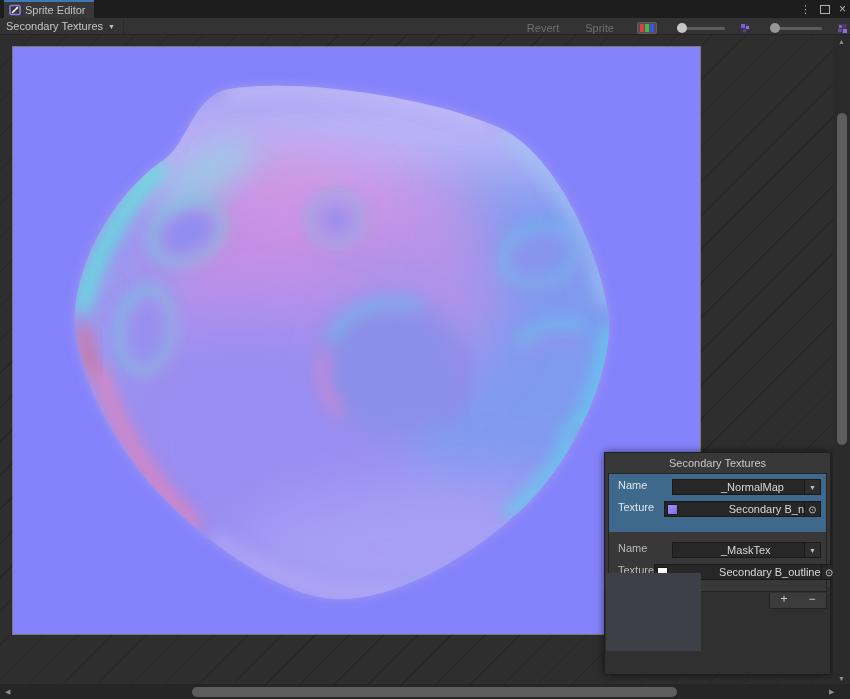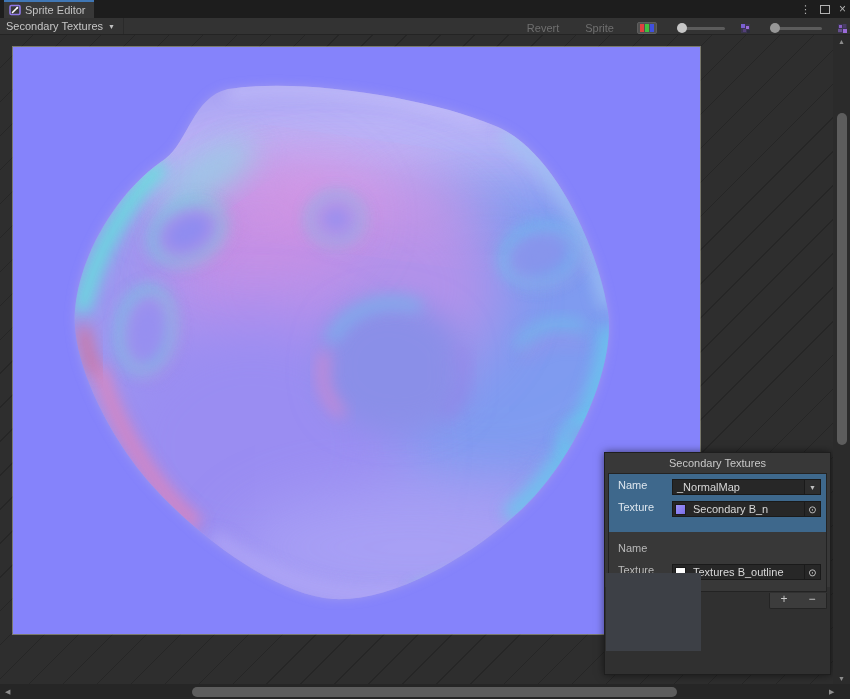--- a/index.html
+++ b/index.html
@@ -59,21 +59,21 @@
   .list{margin:0 3px;border:1px solid #232323;background:#383838;}
   .entry{padding:2px 3px 5px;}
   .entry.selected{background:#3e688c;padding:3px 3px 9px;}
   .row{display:flex;align-items:flex-start;height:20px;margin:2px 0;}
   .rowlabel{width:60px;font-size:11px;color:#b9b9b9;padding-left:6px;box-sizing:border-box;}
   .entry.selected .rowlabel{color:#dde6ee;}
   .field{
     flex:1;display:flex;align-items:center;height:16px;background:#272727;
     border:1px solid #1a1a1a;box-sizing:border-box;margin-right:2px;
   }
-  .fieldtext{flex:1;font-size:11px;color:#d8d8d8;padding-left:4px;white-space:nowrap;overflow:hidden;}
+  .fieldtext{flex:1;font-size:11px;color:#d8d8d8;padding-left:4px;white-space:nowrap;overflow:hidden;margin-left:44px;}
   .dd-btn{width:15px;height:100%;border-left:1px solid #1a1a1a;display:flex;align-items:center;justify-content:center;background:#2e2e2e;}
   .picker-btn{width:15px;height:100%;border-left:1px solid #1a1a1a;display:flex;align-items:center;justify-content:center;color:#c9c9c9;font-size:10px;background:#272727;}
   .thumb{width:11px;height:11px;margin:0 3px 0 2px;flex:0 0 auto;border:1px solid #1a1a1a;box-sizing:border-box;}
   .thumb-normal{background:linear-gradient(135deg,#9d94f6 0%,#8b7ff2 55%,#7a6fe2 100%);}
   .thumb-mask{background:#ffffff;}
   .list-footer{
     width:56px;height:15px;margin:1px 3px 0 auto;background:#3c3c3c;
     border:1px solid #242424;border-top:none;display:flex;border-radius:0 0 2px 2px;
   }
   .lf-btn{flex:1;text-align:center;font-size:12px;line-height:13px;color:#c8c8c8;}
@@ -250,26 +250,32 @@
               <span>⊙</span>
             </span>
           </span>
         </div>
       </div>
       <div style="height:6px"></div>
 
       <div class="entry">
         <div class="row">
           <span class="rowlabel">Name</span>
+          <span class="field">
+            <span class="fieldtext">_MaskTex</span>
+            <span class="dd-btn">
+              <span class="dd-arrow">▼</span>
+            </span>
+          </span>
         </div>
         <div class="row">
           <span class="rowlabel">Texture</span>
           <span class="field">
             <span class="thumb thumb-mask"></span>
-            <span class="fieldtext">Textures B_outline</span>
+            <span class="fieldtext">Secondary B_outline</span>
             <span class="picker-btn">
               <span>⊙</span>
             </span>
           </span>
         </div>
       </div>
     </div>
     <div class="list-footer">
       <span class="lf-btn">+</span>
       <span class="lf-btn">−</span>

